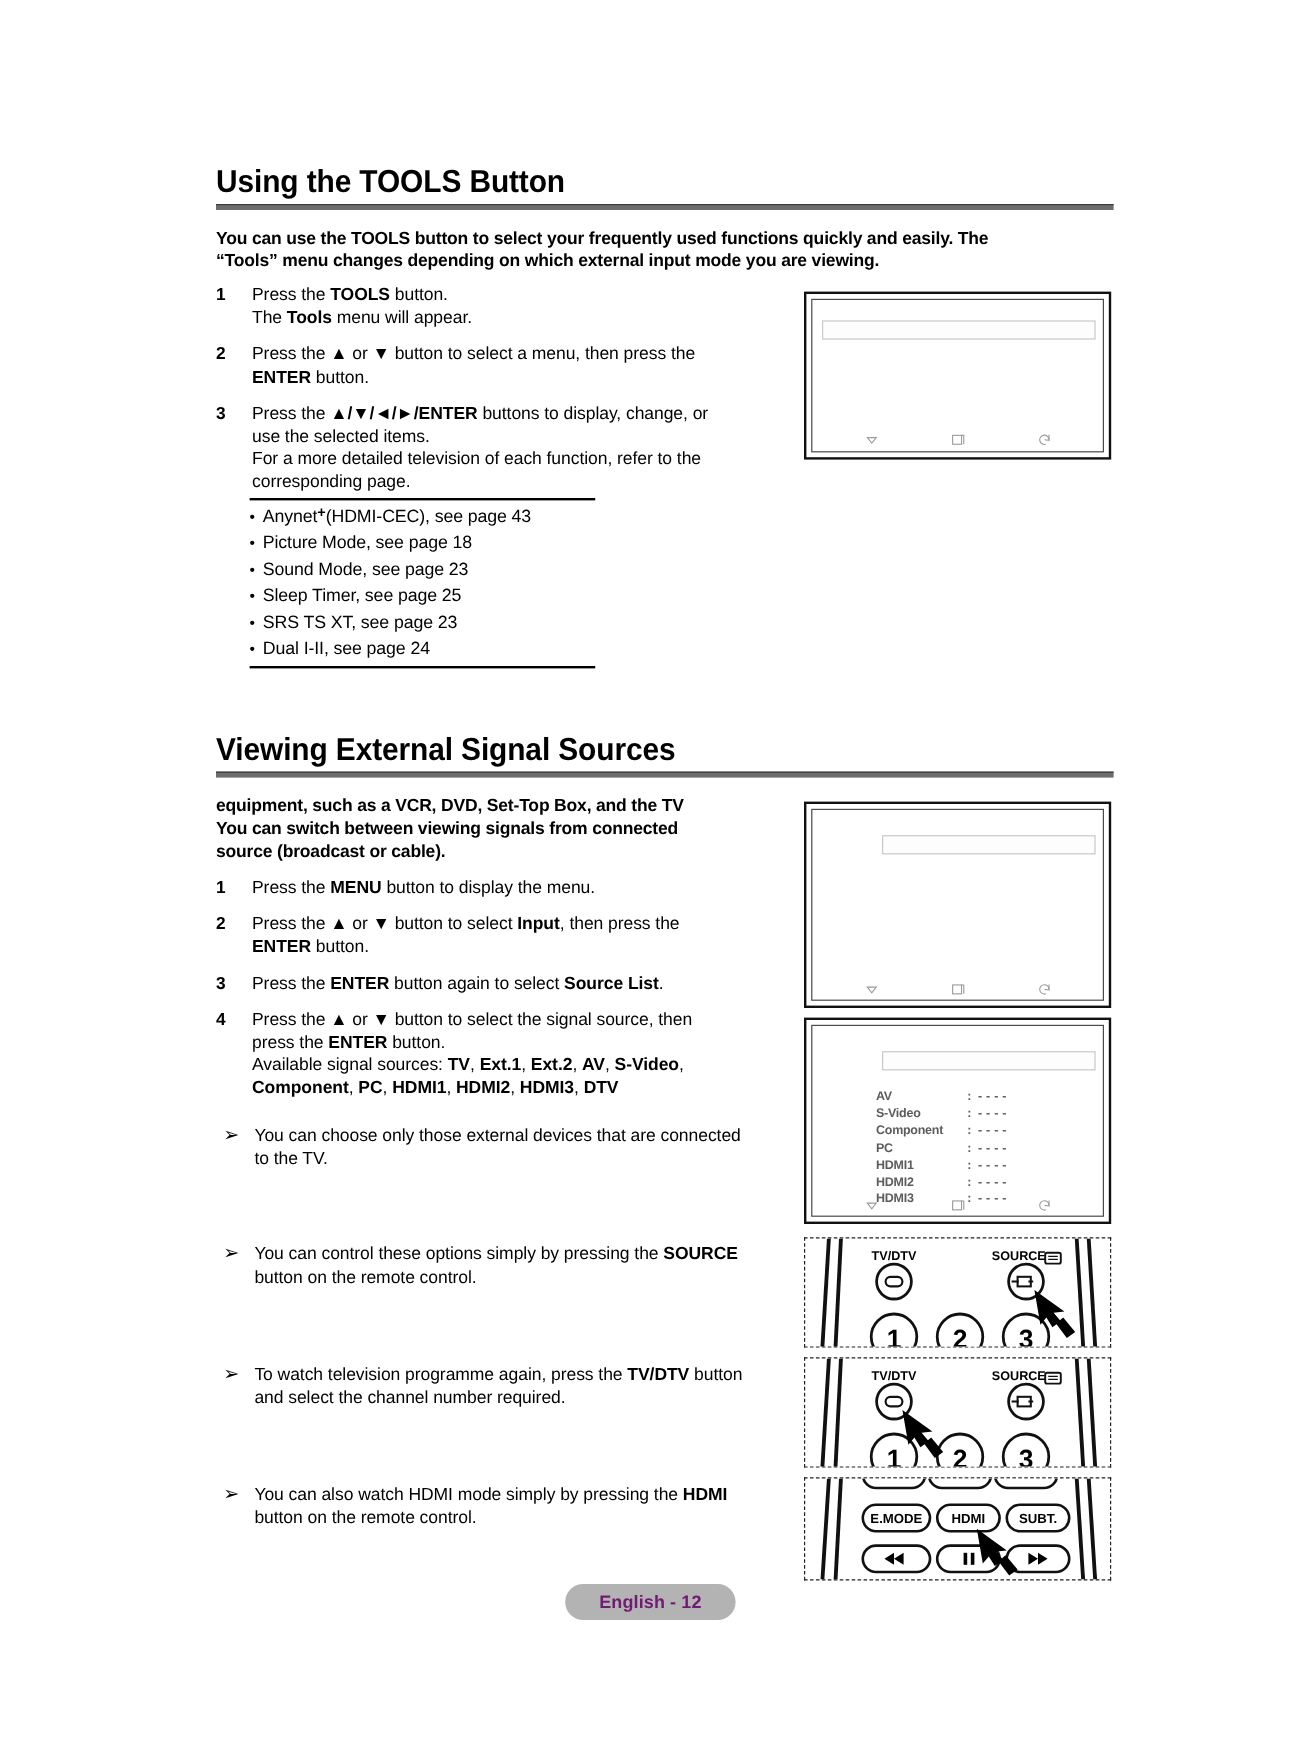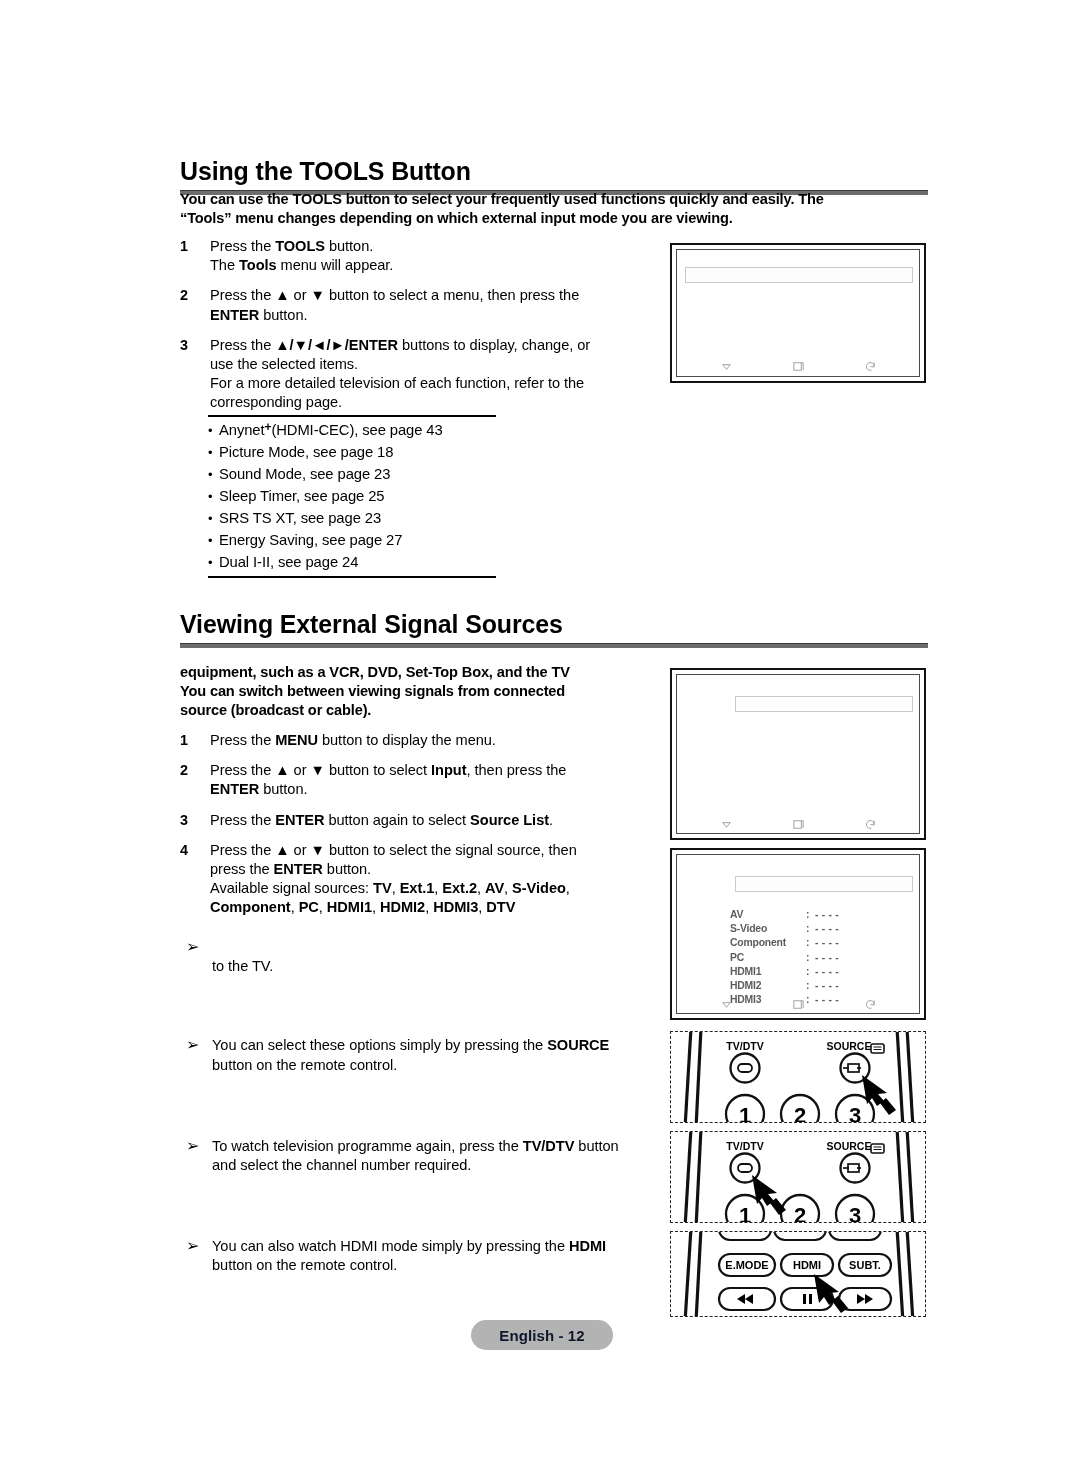--- a/index.html
+++ b/index.html
@@ -188,35 +188,35 @@
     background: #fff;
     overflow: hidden;
   }
   .remote svg { display: block; }
 
   
   .footer-badge {
     position: absolute;
     background: #b3b3b3;
     border-radius: 18px;
-    color: #0f172a;
+    color: #701a75;
     font-weight: bold;
     font-size: 15px;
     display: flex;
     align-items: center;
     justify-content: center;
     letter-spacing: 0.1px;
   }
 </style>
 </head>
 <body>
 
 <div class="page">
 
-  <div class="section-head" style="left:180px; top:138px;margin-top:20px;">
+  <div class="section-head" style="left:180px; top:138px;">
     <h1>Using the TOOLS Button</h1>
     <div class="head-rule"></div>
   </div>
 
   <div class="intro" style="left:180px; top:190px; width:752px;">
     <div>You can use the TOOLS button to select your frequently used functions quickly and easily. The</div>
     <div>“Tools” menu changes depending on which external input mode you are viewing.</div>
   </div>
 
   <div class="steps" id="steps1" style="left:180px; top:237px; width:480px;">
@@ -235,21 +235,20 @@
     </div>
 
   <div class="reflist" style="left:208px; top:415px; width:300px;">
     <div class="rl-rule-top"></div>
     <ul id="reflist-items">
         <li>Anynet<span class="sup-plus">+</span>(HDMI-CEC), see page 43</li>
         <li>Picture Mode, see page 18</li>
         <li>Sound Mode, see page 23</li>
         <li>Sleep Timer, see page 25</li>
         <li>SRS TS XT, see page 23</li>
-        <li>Energy Saving, see page 27</li>
         <li>Dual I-II, see page 24</li>
       </ul>
     <div class="rl-rule-bot"></div>
   </div>
 
   <div class="section-head" style="left:180px; top:611px;">
     <h1>Viewing External Signal Sources</h1>
     <div class="head-rule"></div>
   </div>
 
@@ -274,25 +273,25 @@
       </div>
       <div class="step">
         <div class="step-num">4</div>
         <div class="step-body"><span>Press the ▲ or ▼ button to select the signal source, then</span><br><span>press the </span><b>ENTER</b><span> button.</span><br><span>Available signal sources: </span><b>TV</b><span>, </span><b>Ext.1</b><span>, </span><b>Ext.2</b><span>, </span><b>AV</b><span>, </span><b>S-Video</b><span>,</span><br><b>Component</b><span>, </span><b>PC</b><span>, </span><b>HDMI1</b><span>, </span><b>HDMI2</b><span>, </span><b>HDMI3</b><span>, </span><b>DTV</b></div>
       </div>
     </div>
 
   <div class="notes" id="notes" style="left:186px; top:938px; width:486px;">
       <div class="note" style="margin-bottom: 60px;">
         <div class="note-arrow">➢</div>
-        <div class="note-body"><br><span>to the TV.</span></div>
+        <div class="note-body"><span>You can choose only those external devices that are connected</span><br><span>to the TV.</span></div>
       </div>
       <div class="note" style="margin-bottom: 62px;">
         <div class="note-arrow">➢</div>
-        <div class="note-body"><span>You can select these options simply by pressing the </span><b>SOURCE</b><br><span>button on the remote control.</span></div>
+        <div class="note-body"><span>You can control these options simply by pressing the </span><b>SOURCE</b><br><span>button on the remote control.</span></div>
       </div>
       <div class="note" style="margin-bottom: 62px;">
         <div class="note-arrow">➢</div>
         <div class="note-body"><span>To watch television programme again, press the </span><b>TV/DTV</b><span> button</span><br><span>and select the channel number required.</span></div>
       </div>
       <div class="note" style="margin-bottom: 0px;">
         <div class="note-arrow">➢</div>
         <div class="note-body"><span>You can also watch HDMI mode simply by pressing the </span><b>HDMI</b><br><span>button on the remote control.</span></div>
       </div>
     </div>

